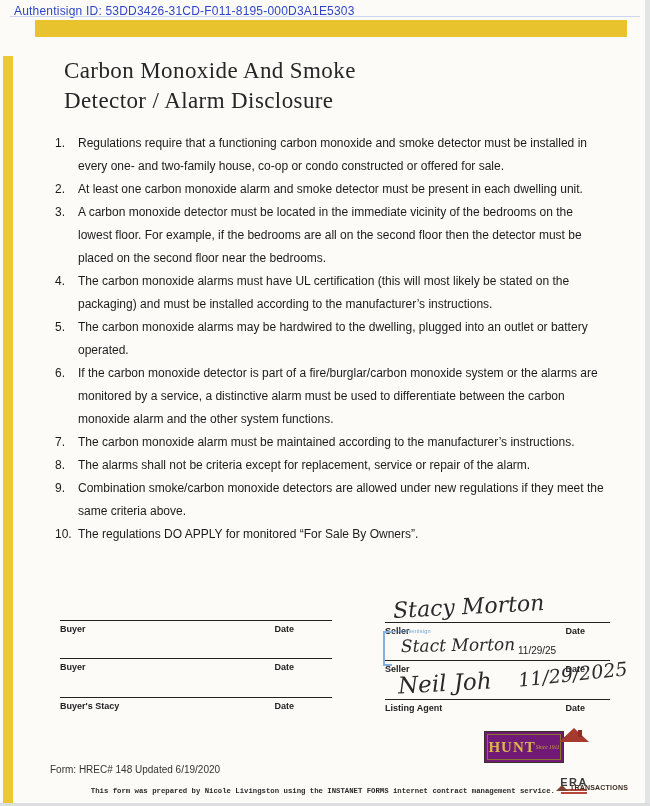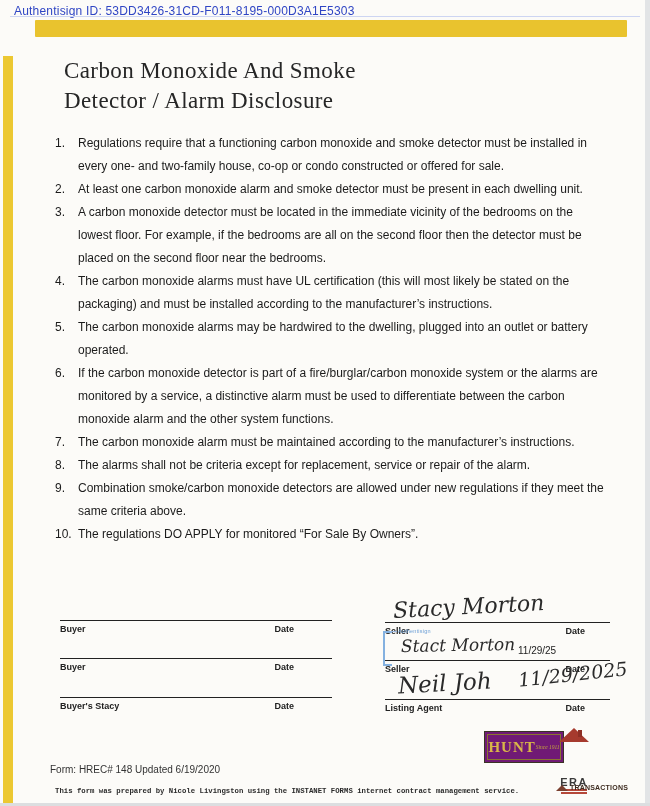--- a/index.html
+++ b/index.html
@@ -75,21 +75,21 @@
     border-left:15px solid transparent;border-right:15px solid transparent;
     border-bottom:14px solid #a63a2e;}
   .era-chimney{position:absolute;left:22px;top:2px;width:4px;height:7px;background:#8e2f25;}
   .era-name{font-size:11px;font-weight:bold;color:#3a3a3a;letter-spacing:1.5px;line-height:12px;margin-top:34px;}
   .era-bars{margin:1px auto 0;width:26px;}
   .era-bars div{height:2px;background:#b5483a;margin-bottom:1px;}
 
   .prepared-line{
     position:absolute;left:55px;top:787px;width:500px;
     font-family:"Liberation Mono",monospace;font-size:7.3px;font-weight:bold;color:#2b2b2b;
-    white-space:nowrap;overflow:hidden;
+    white-space:nowrap;overflow:hidden;text-align:right;
   }
   .transactions{position:absolute;left:556px;top:784px;display:flex;align-items:center;gap:2px;}
   .trans-roof{width:0;height:0;border-left:6px solid transparent;border-right:6px solid transparent;
     border-bottom:6px solid #7a4030;}
   .trans-text{font-size:7px;font-weight:bold;color:#3d2b1f;letter-spacing:.2px;}
 </style>
 </head>
 <body>
 
 <div class="page">

